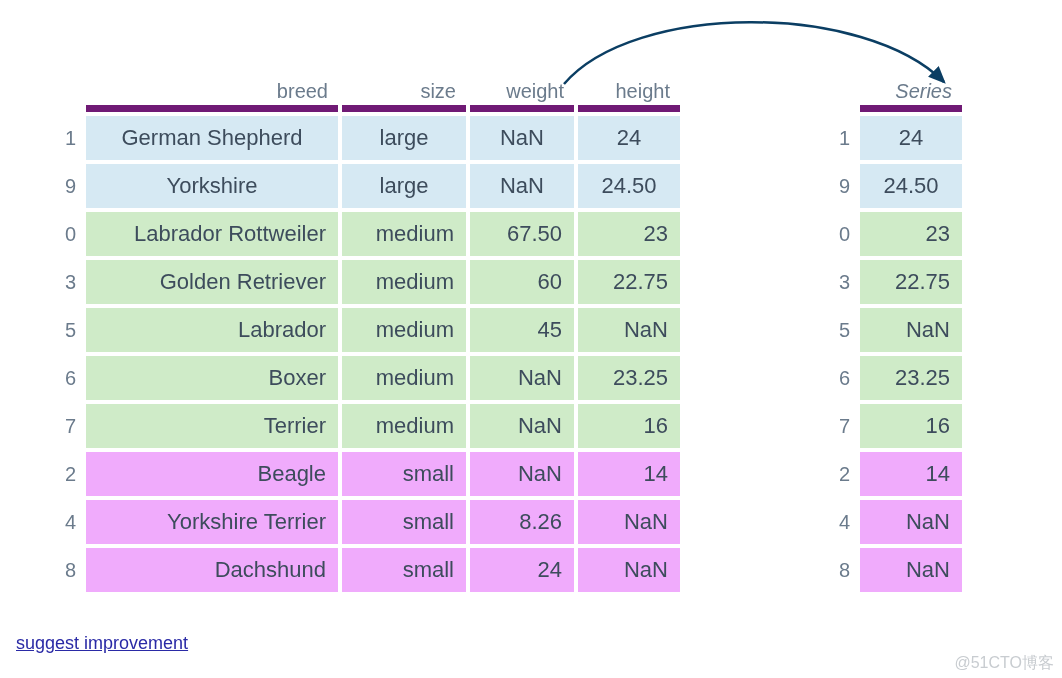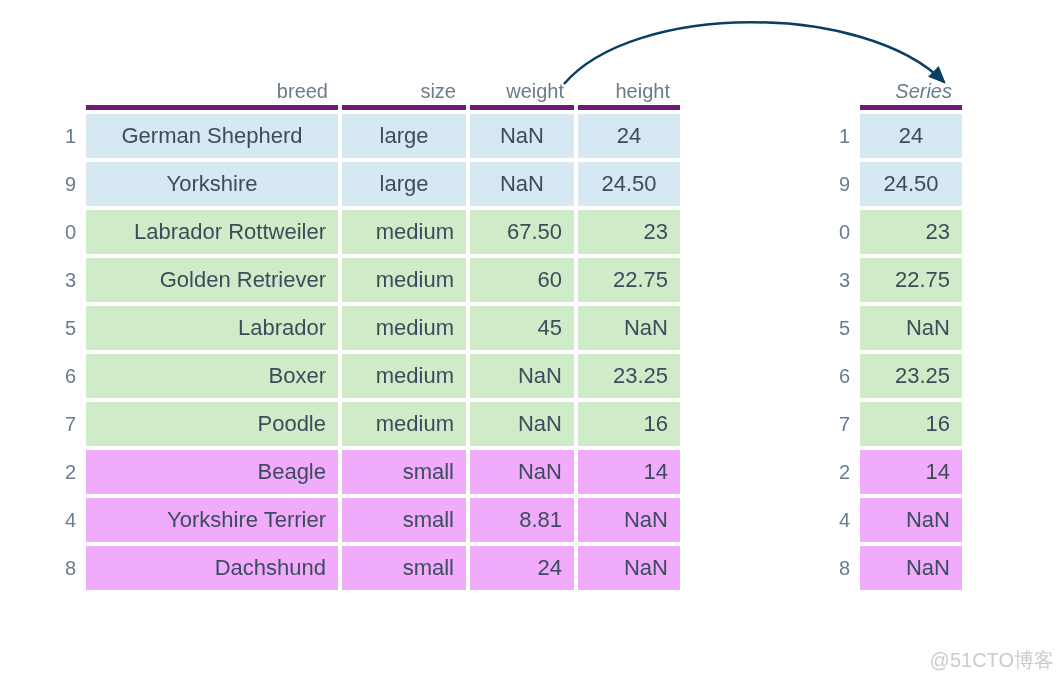--- a/index.html
+++ b/index.html
@@ -32,21 +32,21 @@
     border-collapse: separate;
     border-spacing: 4px 4px;
     margin-left: 130px;
   }
   th {
     font-weight: 400;
     font-size: 20px;
     color: #6b7b8c;
     text-align: right;
     padding: 6px 10px 2px 10px;
-    border-bottom: 5px solid #701a75;
+    border-bottom: 7px solid #701a75;
     background: #ffffff;
   }
   th.series-head {
     font-style: italic;
   }
   td {
     font-size: 22px;
     text-align: right;
     padding: 9px 12px;
     white-space: nowrap;
@@ -74,21 +74,21 @@
     color: #2a2aa6;
     font-size: 18px;
     text-decoration: underline;
     cursor: pointer;
   }
   .watermark {
     position: absolute;
     right: 8px;
     bottom: 4px;
     color: #c8ccd0;
-    font-size: 20px;
+    font-size: 16px;
   }
   svg.arrow {
     position: absolute;
     top: 12px;
     left: 544px;
     width: 440px;
     height: 95px;
     overflow: visible;
   }
 </style>
@@ -156,37 +156,37 @@
           </tr>
           <tr class="row-medium">
             <td class="idx">6</td>
             <td class="cell col-breed">Boxer</td>
             <td class="cell col-size">medium</td>
             <td class="cell col-weight">NaN</td>
             <td class="cell col-height">23.25</td>
           </tr>
           <tr class="row-medium">
             <td class="idx">7</td>
-            <td class="cell col-breed">Poodle</td>
+            <td class="cell col-breed">Terrier</td>
             <td class="cell col-size">medium</td>
             <td class="cell col-weight">NaN</td>
             <td class="cell col-height">16</td>
           </tr>
           <tr class="row-small">
             <td class="idx">2</td>
             <td class="cell col-breed">Beagle</td>
             <td class="cell col-size">small</td>
             <td class="cell col-weight">NaN</td>
             <td class="cell col-height">14</td>
           </tr>
           <tr class="row-small">
             <td class="idx">4</td>
             <td class="cell col-breed">Yorkshire Terrier</td>
             <td class="cell col-size">small</td>
-            <td class="cell col-weight">8.81</td>
+            <td class="cell col-weight">8.26</td>
             <td class="cell col-height">NaN</td>
           </tr>
           <tr class="row-small">
             <td class="idx">8</td>
             <td class="cell col-breed">Dachshund</td>
             <td class="cell col-size">small</td>
             <td class="cell col-weight">24</td>
             <td class="cell col-height">NaN</td>
           </tr>
         </tbody>
@@ -238,16 +238,17 @@
           </tr>
           <tr class="row-small">
             <td class="idx">8</td>
             <td class="cell col-series">NaN</td>
           </tr>
         </tbody>
     </table>
 
   </div>
 
+  <a class="suggest">suggest improvement</a>
 
   <div class="watermark">@51CTO博客</div>
 
 </div>
 
 </body></html>

